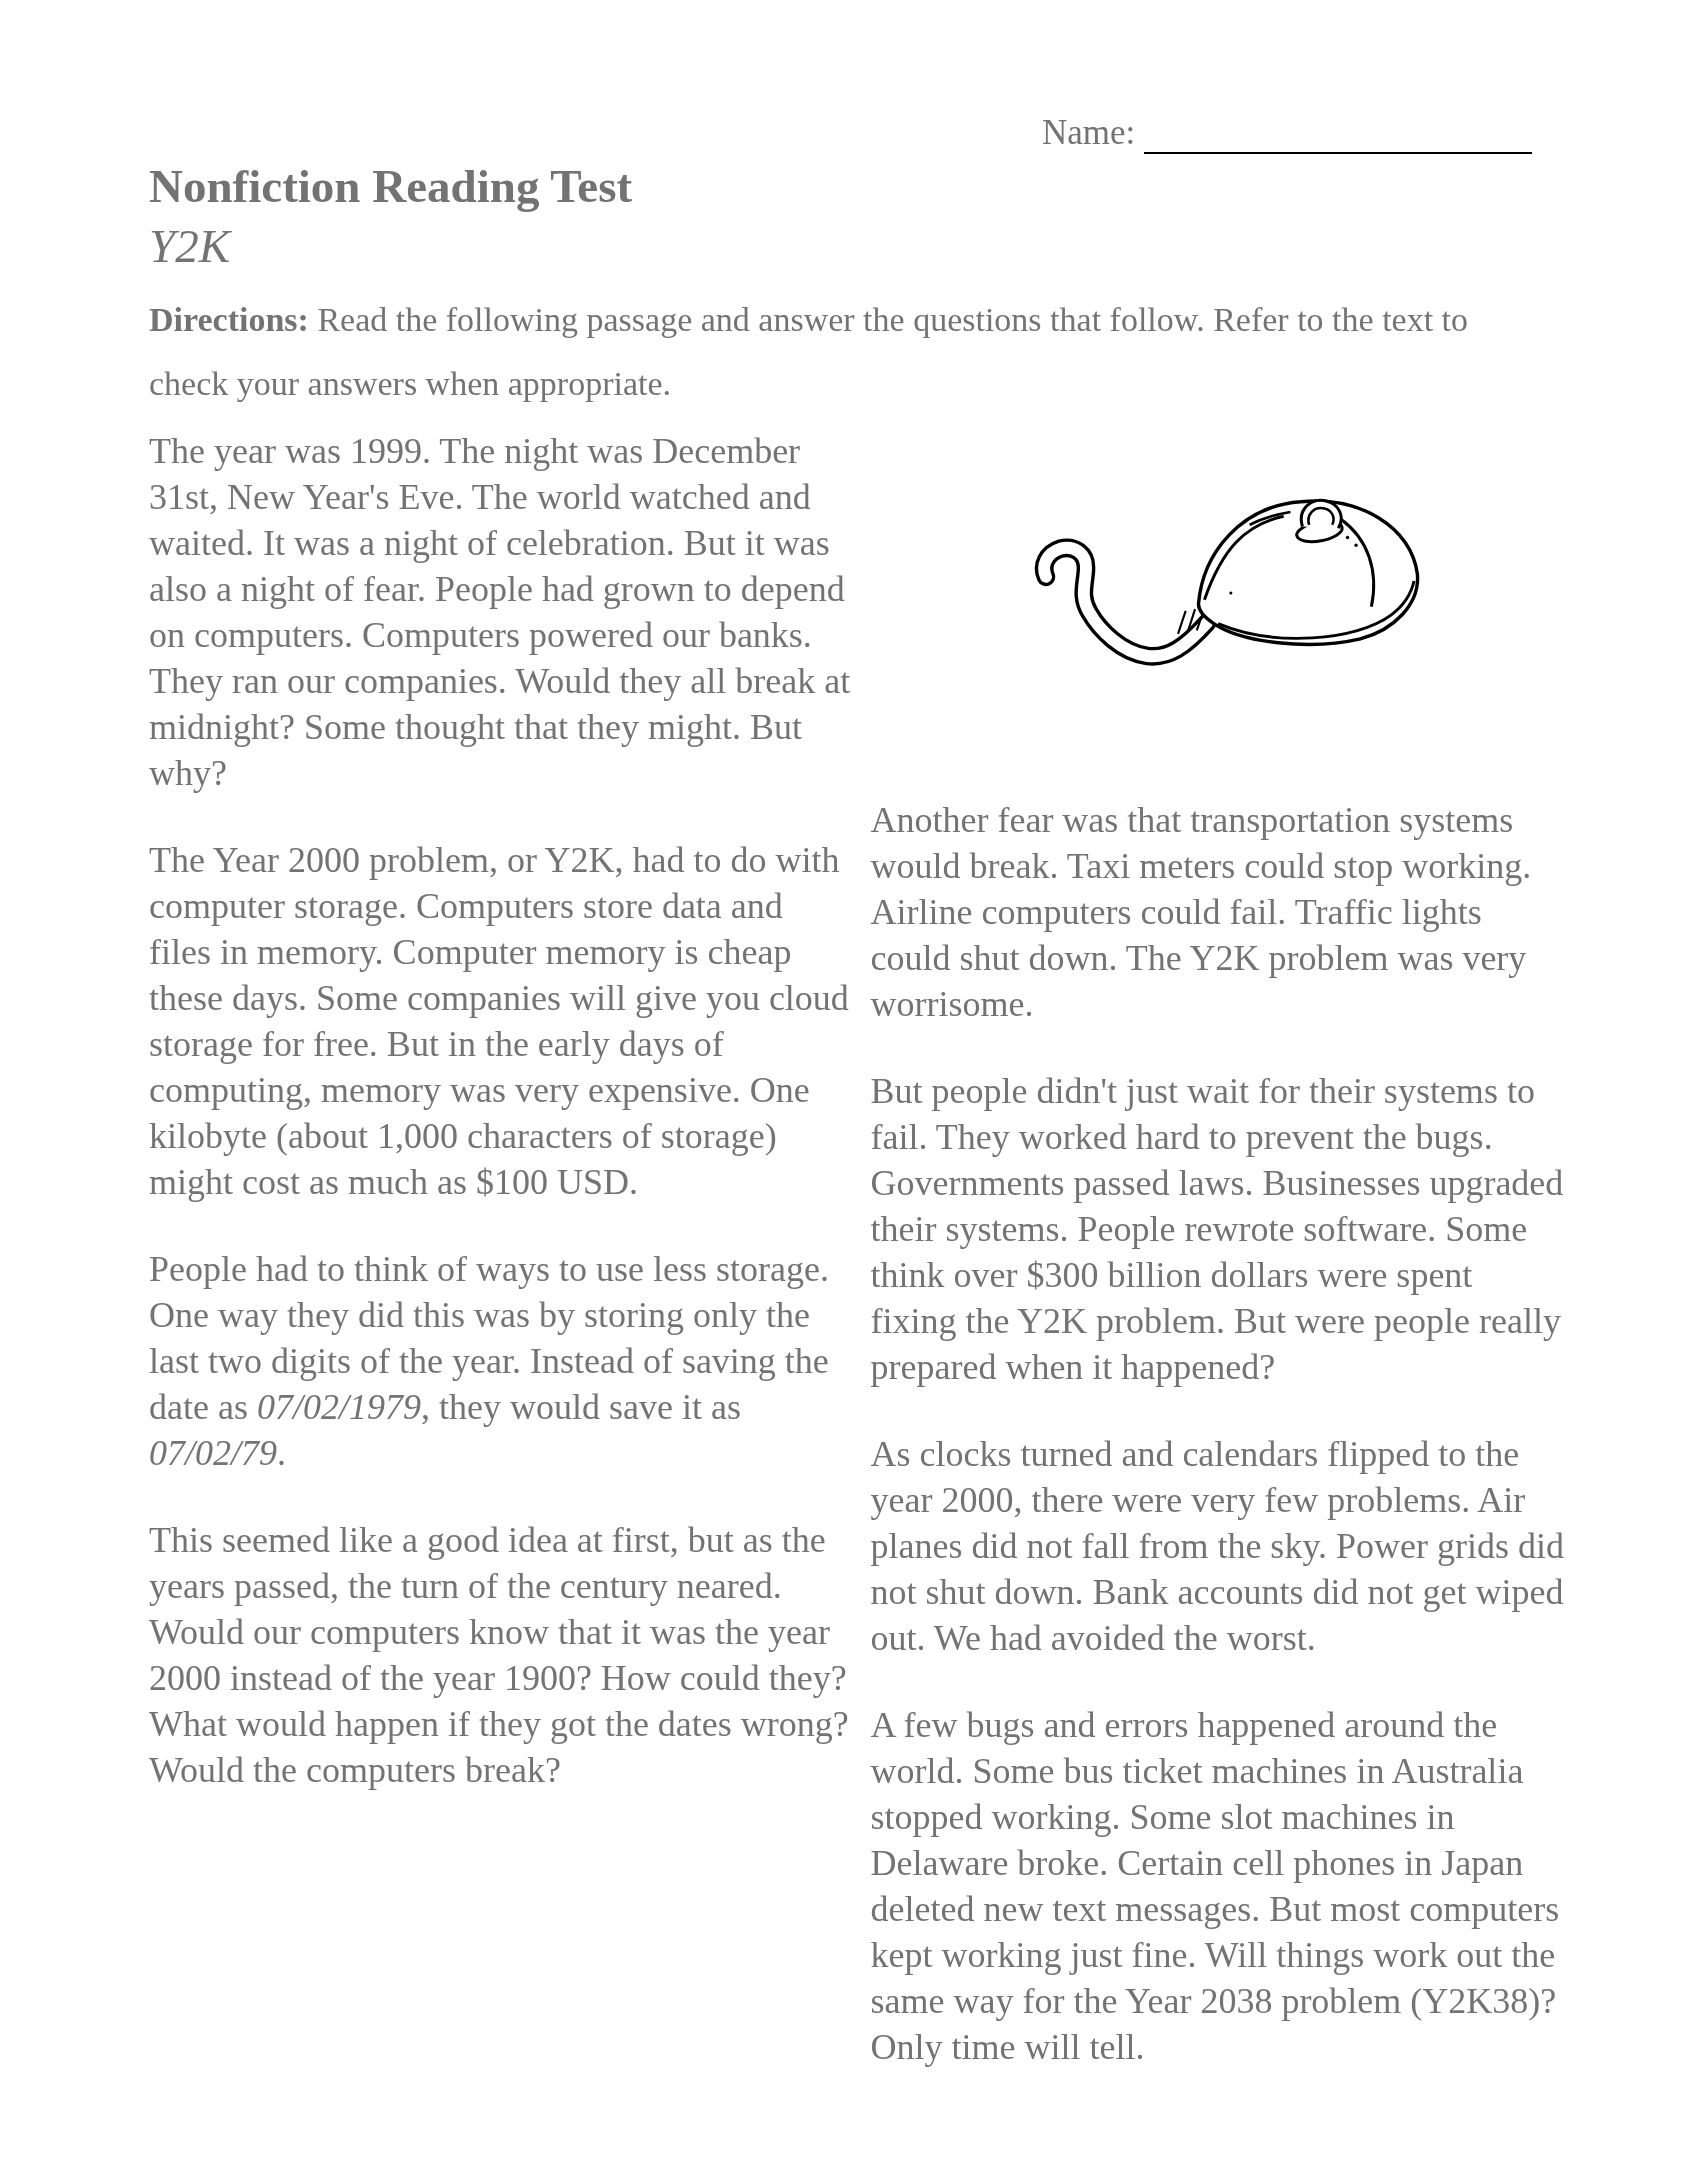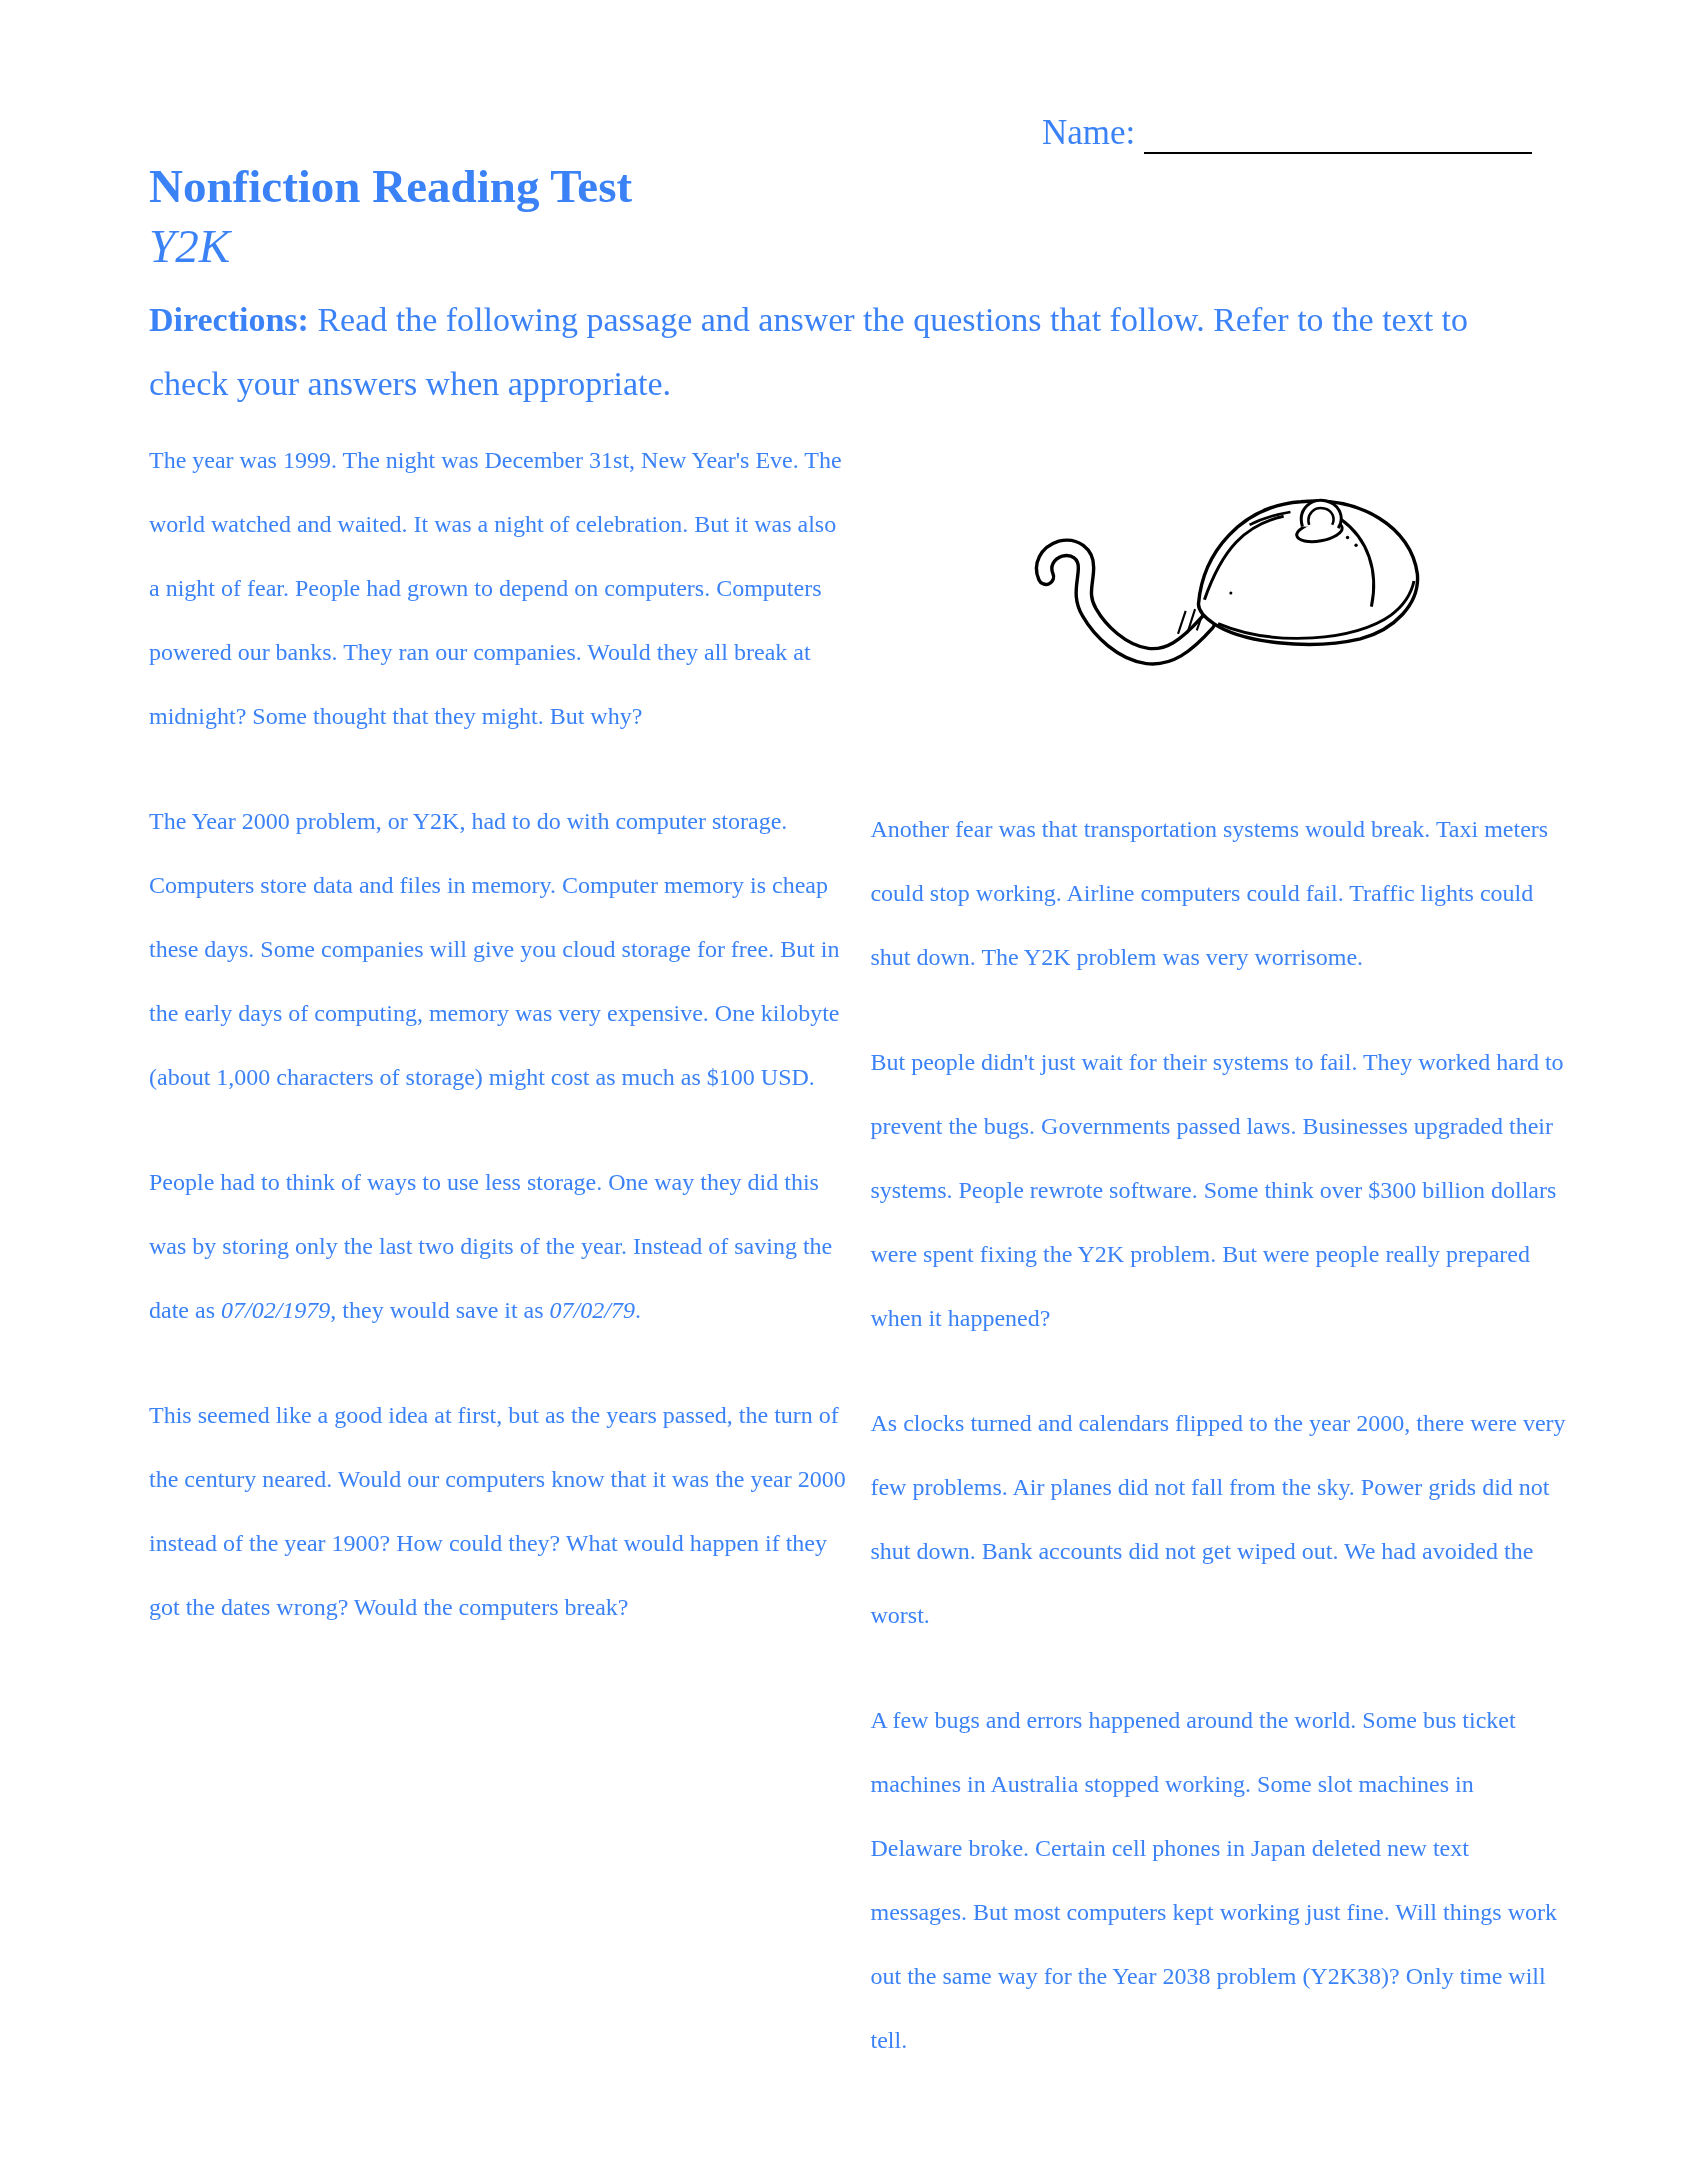--- a/index.html
+++ b/index.html
@@ -1,21 +1,21 @@
 <!DOCTYPE html>
 <html style="font-size:13.6px"><head>
 <meta charset="utf-8">
 <style>
   html, body { margin: 0; padding: 0; background: #ffffff; }
   .page {
     position: relative;
     width: 1685px;
     height: 2178px;
     background: #ffffff;
-    color: #3b82f6;
+    color: #737373;
     font-family: "Liberation Serif", "DejaVu Serif", serif;
     overflow: hidden;
   }
   .name-row {
     position: absolute;
     left: 1042px;
     top: 111px;
     width: 490px;
     display: flex;
     align-items: flex-end;
@@ -59,21 +59,21 @@
   }
   .dir-label { font-weight: bold; }
   .columns {
     position: absolute;
     left: 149px;
     top: 428px;
     width: 1418px;
     display: flex;
     gap: 19px;
   }
-  .col { font-size: 24px; line-height: 64px; }
+  .col { font-size: 36px; line-height: 46px; }
   .col.left  { width: 711px; }
   .col.right { width: 705px; }
   .col p { margin: 0 0 41px 0; }
   .figure { margin: 61px 0 0 124px; width: 443px; height: 213px; }
   .figure svg { display: block; }
   .right-text p:first-child { margin-top: 95px; }
 </style>
 </head>
 <body>
 

